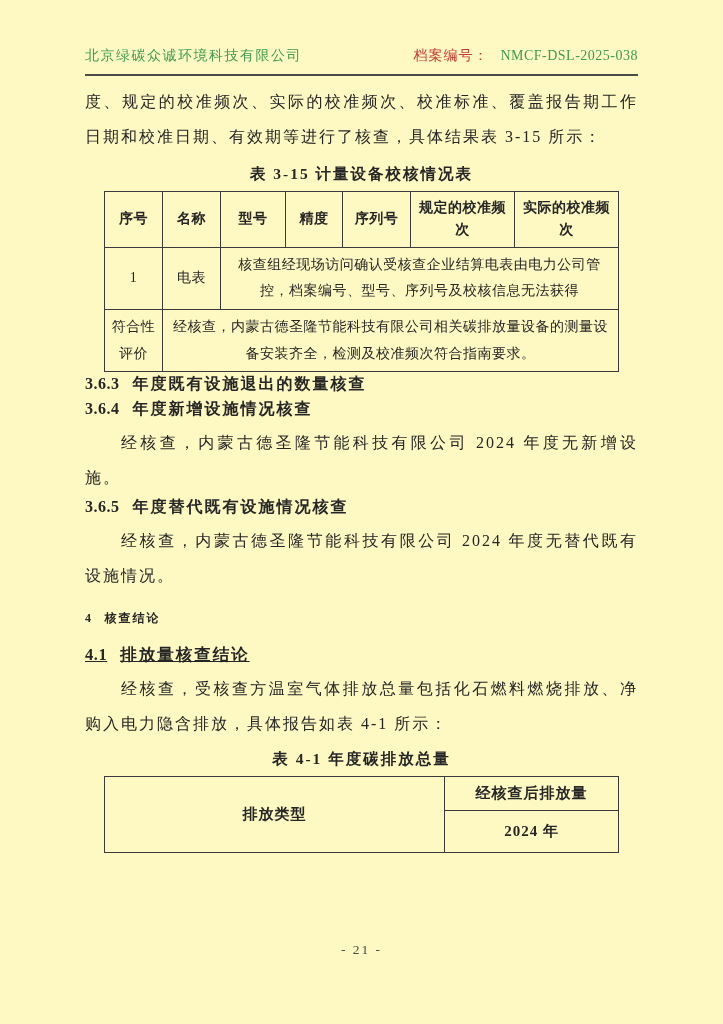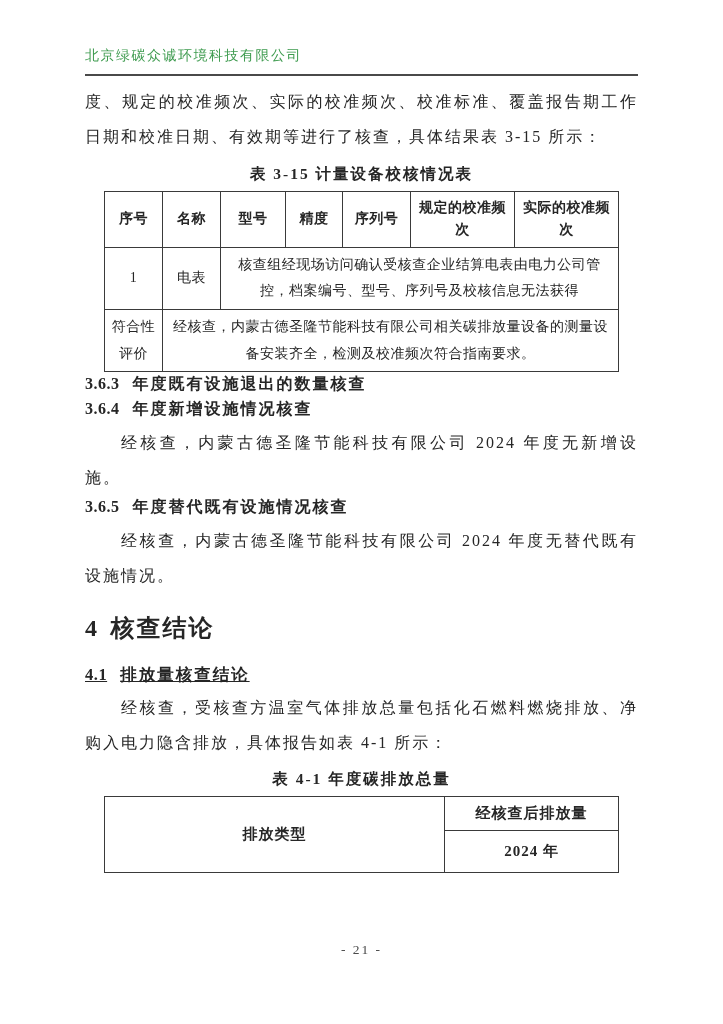--- a/index.html
+++ b/index.html
@@ -1,21 +1,21 @@
 <!DOCTYPE html>
 <html><head>
 <meta charset="utf-8">
 <style>
   * { margin: 0; padding: 0; box-sizing: border-box; }
   html, body { background: #e8e8e8; }
   .page {
     position: relative;
     width: 723px; height: 1024px;
     margin: 0 auto;
-    background: #ffffff;
+    background: #fef9c3;
     padding: 46px 85px 0 85px;
     overflow: hidden;
     font-family: "Liberation Serif", "DejaVu Serif", serif;
     color: #262626;
   }
   
   .header {
     display: flex; justify-content: space-between; align-items: flex-end;
     padding-bottom: 8px;
     border-bottom: 2px solid #4a4a4a;
@@ -27,21 +27,21 @@
   
   .body-p {
     font-size: 16px; line-height: 2.2; letter-spacing: 2px;
     text-align: justify; margin-top: 8px;
   }
   .indent { text-indent: 36px; }
   
   .sec { font-weight: bold; letter-spacing: 2px; }
   .sec .hnum { letter-spacing: 0.5px; margin-right: 13px; }
   .h-sub  { font-size: 16px;  line-height: 1.55; }
-  .h-top  { font-size: 24px;  margin-top: 16px; line-height: 1.6; }
+  .h-top  { font-size: 12px;  margin-top: 16px; line-height: 1.6; }
   .h-mid  { font-size: 16.5px; margin-top: 14px; line-height: 1.55; text-decoration: underline; }
   
   .tcaption {
     text-align: center; font-weight: bold; font-size: 15.5px;
     letter-spacing: 2px; margin: 10px 0 6px 0;
   }
   table { border-collapse: collapse; margin: 0 auto; table-layout: fixed; }
   .t315, .t41 { width: 514px; }
   .t315 th, .t315 td, .t41 td { border: 1px solid #3a3a3a; }
   .t315 th {
@@ -67,20 +67,23 @@
     color: #4a4a4a;
   }
 </style>
 </head>
 <body>
 
 <div class="page">
 
   <div class="header">
     <span class="company">北京绿碳众诚环境科技有限公司</span>
+    <span>
+      <span class="archive-label">档案编号：</span><span class="archive-number">NMCF-DSL-2025-038</span>
+    </span>
   </div>
 
   <p class="body-p">度、规定的校准频次、实际的校准频次、校准标准、覆盖报告期工作日期和校准日期、有效期等进行了核查，具体结果表 3-15 所示：</p>
 
   <div class="tcaption">表 3-15 计量设备校核情况表</div>
 
   <table class="t315">
     <colgroup>
       <col style="width:58px">
         <col style="width:58px">

